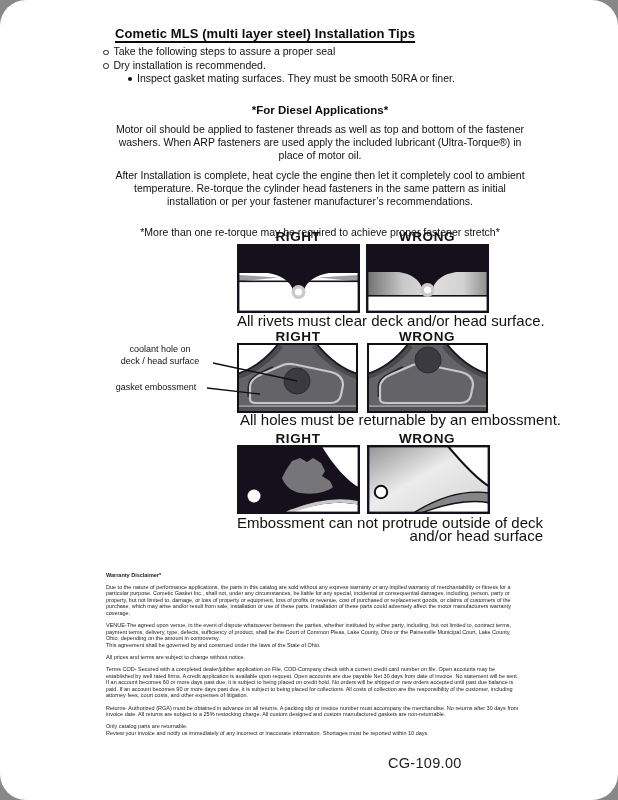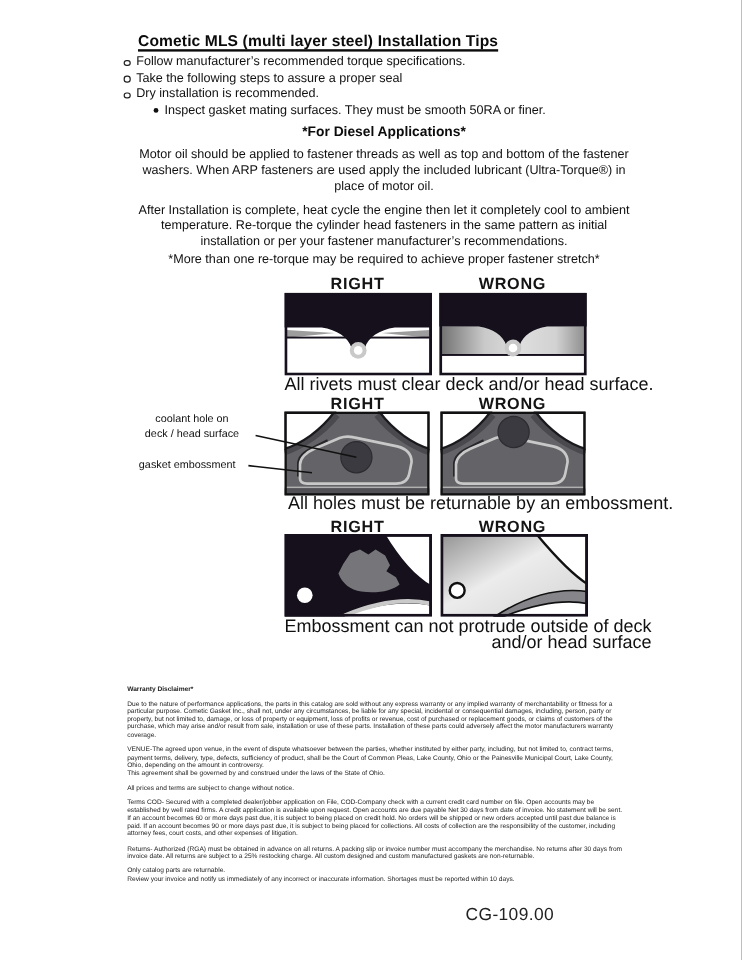--- a/index.html
+++ b/index.html
@@ -3,40 +3,41 @@
 <meta charset="utf-8">
 <style>
   html,body{margin:0;padding:0;background:#888;}
   .page{
     position:relative;
     width:618px;height:800px;
     background:#ffffff;
     font-family:"Liberation Sans", sans-serif;
     color:#111;
     overflow:hidden;
+    border-radius:26px;
   }
   .abs{position:absolute;}
   .title{
     left:115px;top:26px;
     font-size:13px;font-weight:bold;
     text-decoration:underline;
     text-underline-offset:3px;
     text-decoration-thickness:1.5px;
     letter-spacing:.1px;
     color:#0b0b0b;
   }
   .bullets{left:103px;top:45px;width:430px;font-size:10.5px;line-height:13.5px;}
   .b-row{display:flex;align-items:flex-start;gap:5px;}
   .b-row.sub{margin-left:25px;}
   .b-marker{flex:0 0 auto;width:3.5px;height:3.5px;border:1.1px solid #222;border-radius:50%;margin-top:4.5px;background:#fff;}
   .b-marker.filled{width:4px;height:4px;border:none;background:#111;margin-top:4.8px;}
   .diesel{left:113px;top:104px;width:414px;font-size:10.5px;line-height:13px;text-align:center;}
   .diesel h2{margin:0 0 6px 0;font-size:11.5px;font-weight:bold;color:#0b0b0b;}
   .diesel p{margin:0 0 6.5px 0;}
-  .diesel p.last{margin-bottom:2px;}
+  .diesel p.last{margin-bottom:18px;}
   .rw-label{
     font-size:13.5px;font-weight:600;letter-spacing:.6px;color:#141414;
     width:122px;text-align:center;
   }
   .panel{display:block;}
   .caption{font-size:15px;line-height:12.5px;color:#111;white-space:pre-line;}
   .callout{font-size:9px;line-height:12px;color:#111;text-align:center;white-space:pre-line;}
   .legal{left:106px;top:572px;width:414px;font-size:5.5px;line-height:6.6px;color:#222;}
   .legal .lg-head{font-weight:bold;margin:0 0 5px 0;}
   .legal p{margin:0 0 5.5px 0;white-space:pre-line;}
@@ -46,24 +47,20 @@
 </head>
 <body>
 
 <div class="page">
 
   <div class="abs title">Cometic MLS (multi layer steel) Installation Tips</div>
 
   <div class="abs bullets">
     <div class="b-row">
       <span class="b-marker"></span>
-      <span>Follow manufacturer’s recommended torque specifications.</span>
-    </div>
-    <div class="b-row">
-      <span class="b-marker"></span>
       <span>Take the following steps to assure a proper seal</span>
     </div>
     <div class="b-row">
       <span class="b-marker"></span>
       <span>Dry installation is recommended.</span>
     </div>
     <div class="b-row sub">
       <span class="b-marker filled"></span>
       <span>Inspect gasket mating surfaces.  They must be smooth 50RA or finer.</span>
     </div>

